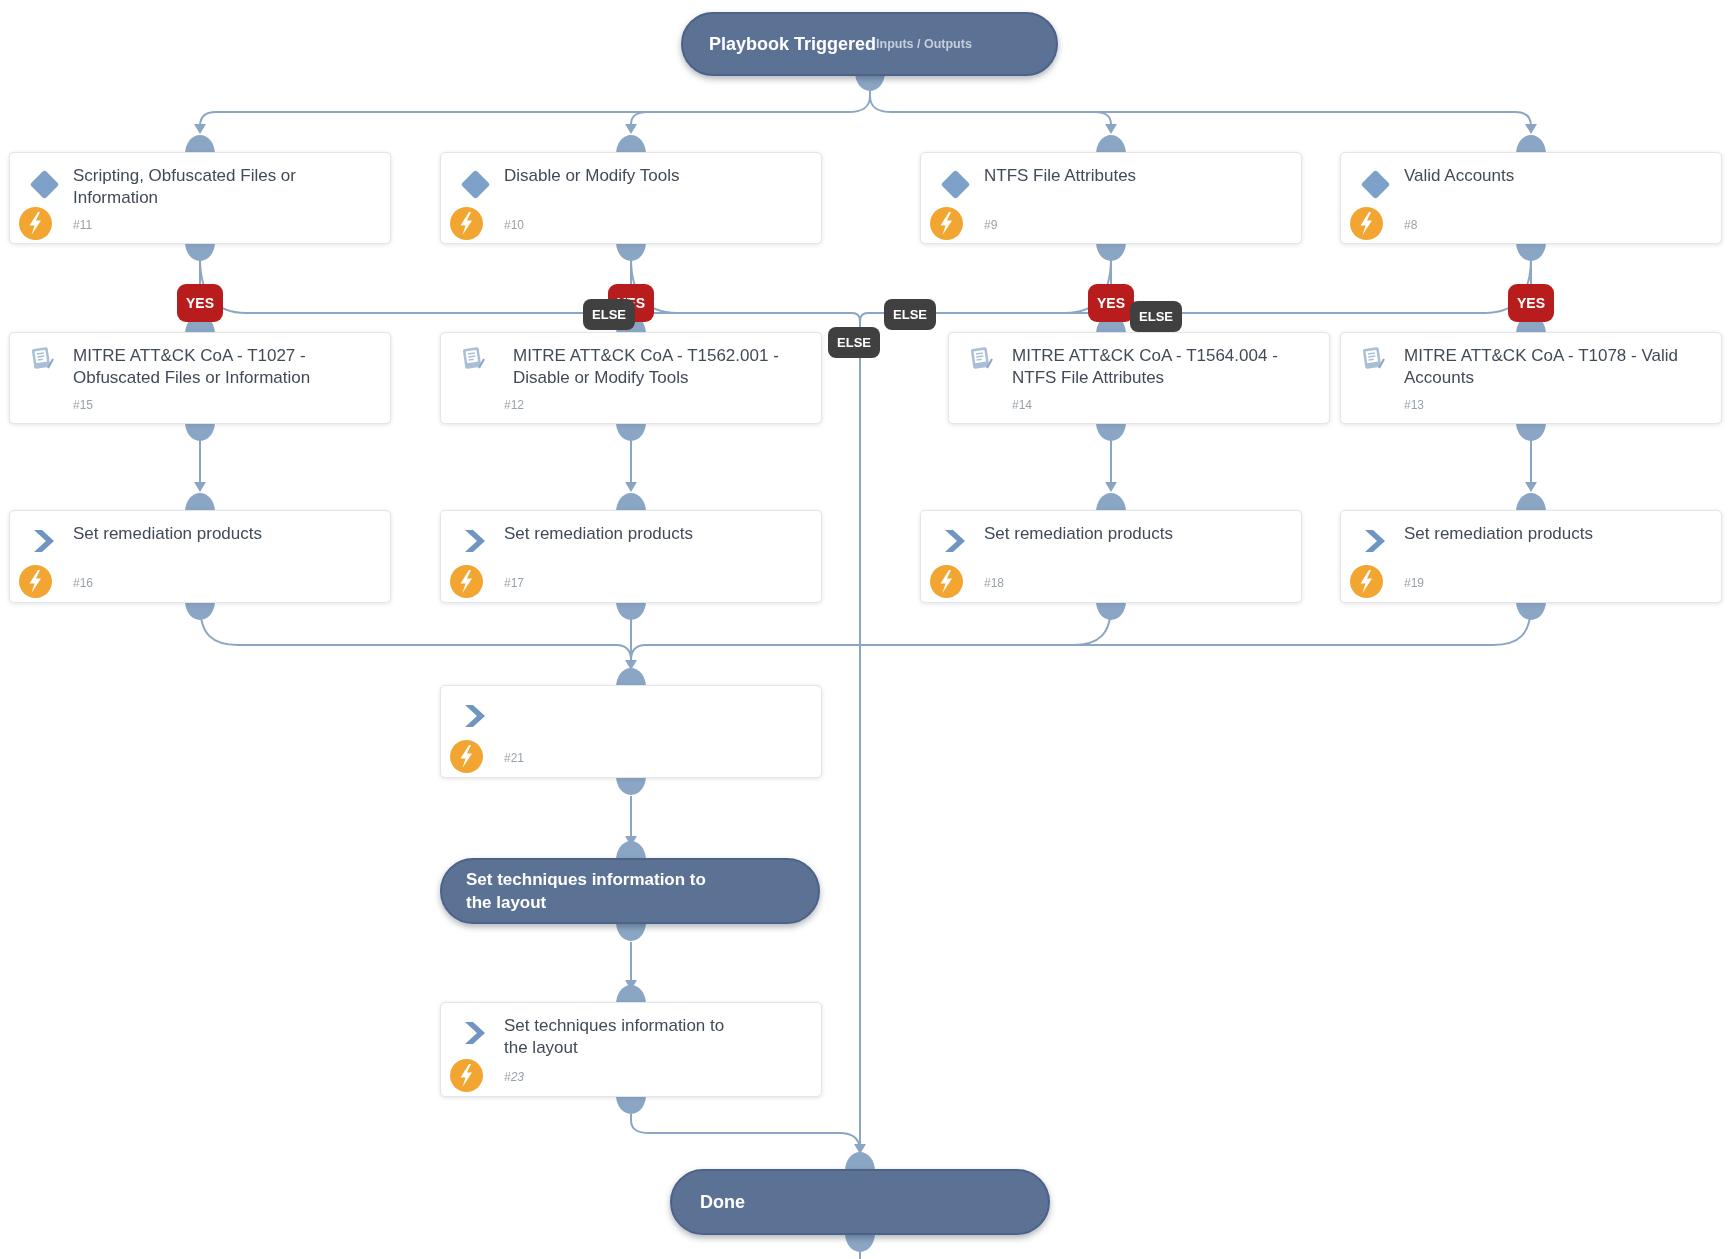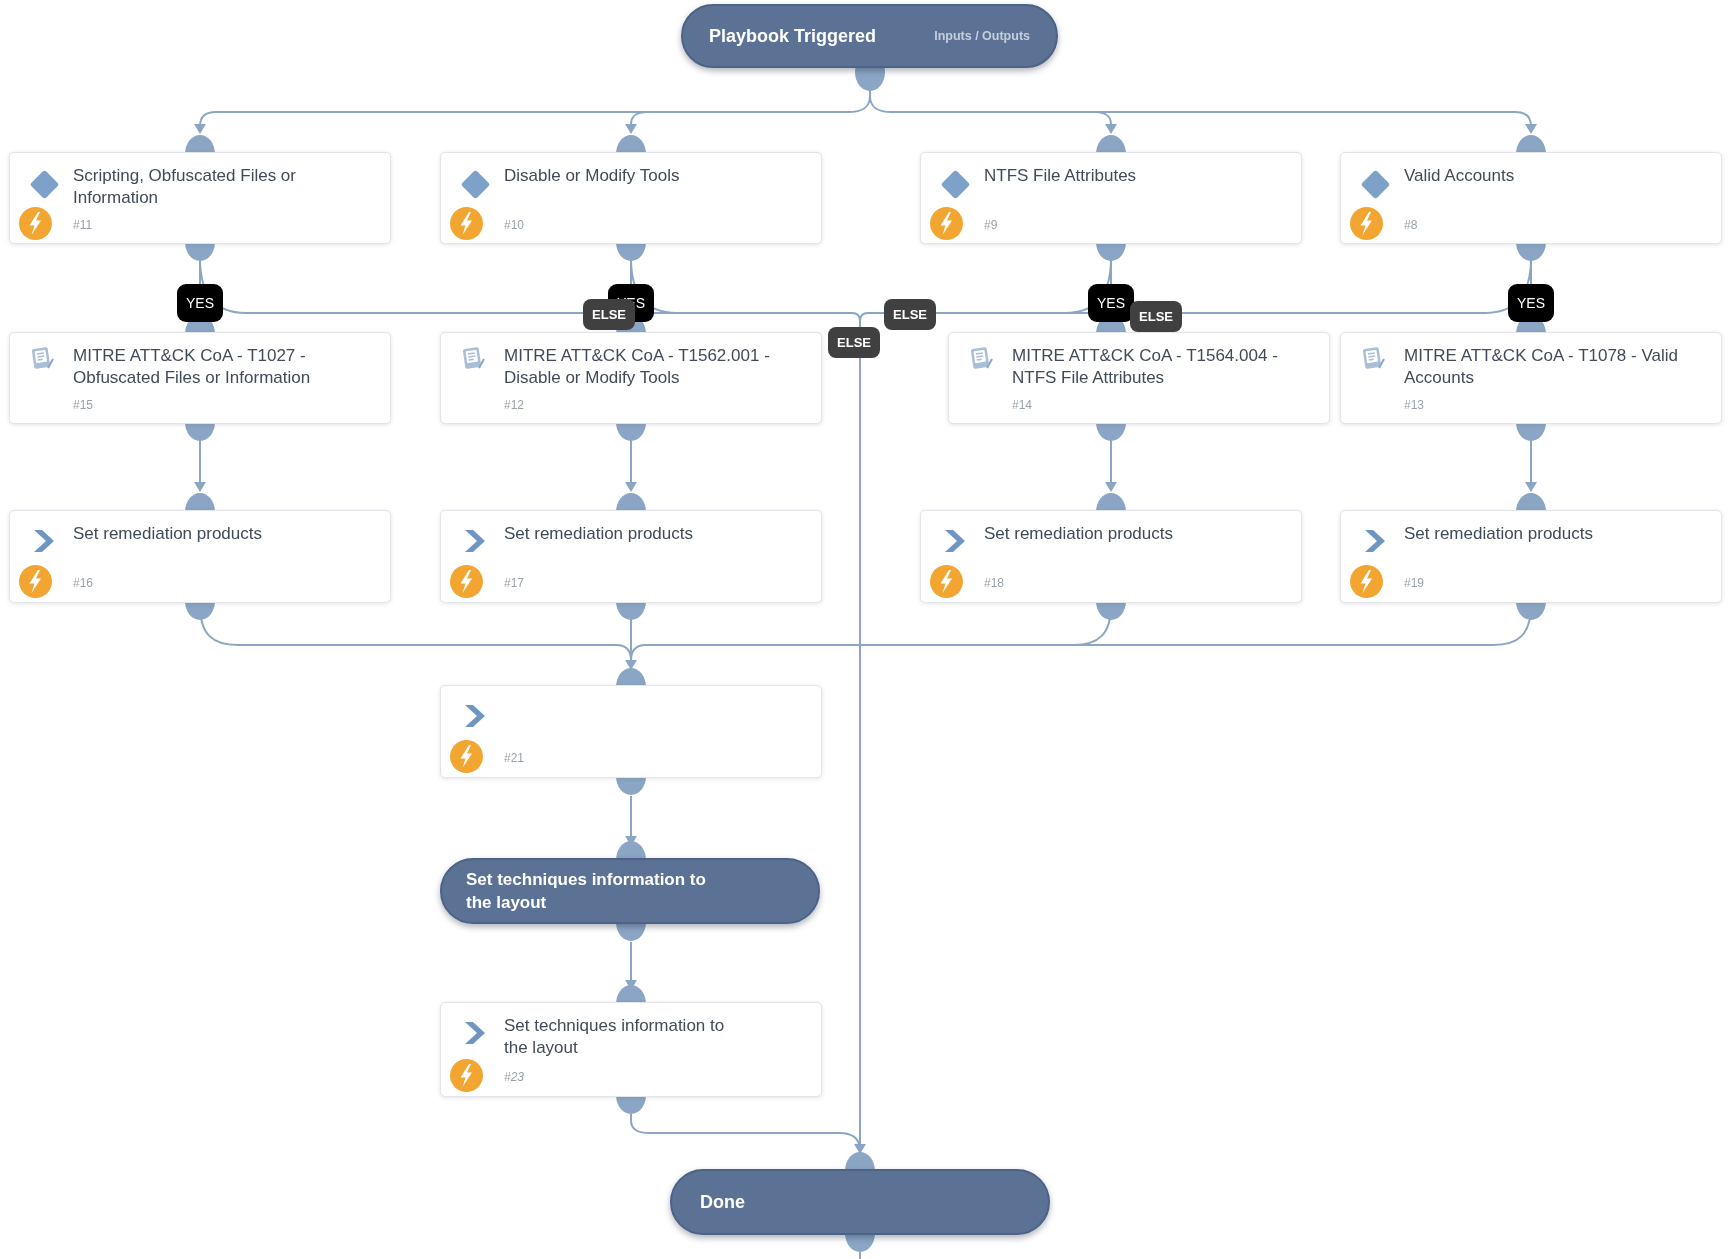--- a/index.html
+++ b/index.html
@@ -58,22 +58,22 @@
     display:flex; align-items:center;
     z-index:2;
     cursor:pointer;
   }
   .pill .pill-title { font-size:18px; font-weight:bold; white-space:pre-line; line-height:23px; }
   .pill .pill-link  { font-size:12.5px; font-weight:bold; color:#c6cedc; cursor:pointer; }
 
   
   .yes-badge {
     position:absolute; width:46px; height:38px;
-    background:#000000; border-radius:9px;
-    color:#fff; font-size:14px; font-weight:normal;
+    background:#b91c1c; border-radius:9px;
+    color:#fff; font-size:14px; font-weight:bold;
     display:flex; align-items:center; justify-content:center;
     z-index:3;
   }
   .else-badge {
     position:absolute; width:52px; height:31px;
     background:#404040; border-radius:8px;
     color:#fff; font-size:13px; font-weight:bold;
     display:flex; align-items:center; justify-content:center;
     z-index:4;
   }
@@ -171,21 +171,21 @@
         <ellipse cx="631" cy="776" rx="15" ry="19"></ellipse>
       <ellipse cx="631" cy="860" rx="15" ry="19"></ellipse>
         <ellipse cx="631" cy="922" rx="15" ry="19"></ellipse>
       <ellipse cx="631" cy="1004" rx="15" ry="19"></ellipse>
         <ellipse cx="631" cy="1095" rx="15" ry="19"></ellipse>
       <ellipse cx="860" cy="1171" rx="15" ry="19"></ellipse>
         <ellipse cx="860" cy="1233" rx="15" ry="19"></ellipse>
     </g>
   </svg>
 
-  <div class="pill" style="left:681px; top:4px; width:377px; height:64px; padding:0 26px; justify-content:space-between;">
+  <div class="pill" style="left:681px; top:12px; width:377px; height:64px; padding:0 26px; ">
     <span class="pill-title">Playbook Triggered</span>
     <span class="pill-link">Inputs / Outputs</span>
   </div>
 
   <div class="card" style="left:9px; top:152px; height:92px;">
     <span class="diamond"></span>
     <span class="bolt"><svg width="33" height="33">
           <circle cx="16.5" cy="16.5" r="16.5" fill="#f2a531"></circle>
           <path d="M19 5 L10.5 18.5 h5 l-3 9.5 l9.5 -14.5 h-5 l4 -8.5 z" fill="#fff"></path>
         </svg></span>
@@ -239,21 +239,21 @@
             <line x1="9.5" y1="8.5" x2="16.5" y2="8.5" stroke="#a9bfd8" stroke-width="1.5"></line>
             <line x1="9.5" y1="11.5" x2="16.5" y2="11.5" stroke="#a9bfd8" stroke-width="1.5"></line>
             <line x1="9.5" y1="14.5" x2="14.5" y2="14.5" stroke="#a9bfd8" stroke-width="1.5"></line>
           </g>
           <line x1="20" y1="23" x2="25" y2="14" stroke="#8ba6c5" stroke-width="2"></line>
         </svg></span>
     <div class="title">MITRE ATT&amp;CK CoA - T1027 -
 Obfuscated Files or Information</div>
     <div class="tid">#15</div>
   </div>
-  <div class="card" style="left:440px; top:332px; height:92px;">
+  <div class="card" style="left:440px; top:332px; height:92px;padding-left:9px;">
     <span class="book"><svg width="27" height="27" viewBox="0 0 27 27">
           <g transform="rotate(-8 13 13)">
             <rect x="5" y="3" width="16" height="20" rx="2" fill="#a9bfd8"></rect>
             <rect x="7.5" y="5.5" width="11" height="12" rx="1" fill="#fff"></rect>
             <line x1="9.5" y1="8.5" x2="16.5" y2="8.5" stroke="#a9bfd8" stroke-width="1.5"></line>
             <line x1="9.5" y1="11.5" x2="16.5" y2="11.5" stroke="#a9bfd8" stroke-width="1.5"></line>
             <line x1="9.5" y1="14.5" x2="14.5" y2="14.5" stroke="#a9bfd8" stroke-width="1.5"></line>
           </g>
           <line x1="20" y1="23" x2="25" y2="14" stroke="#8ba6c5" stroke-width="2"></line>
         </svg></span>

